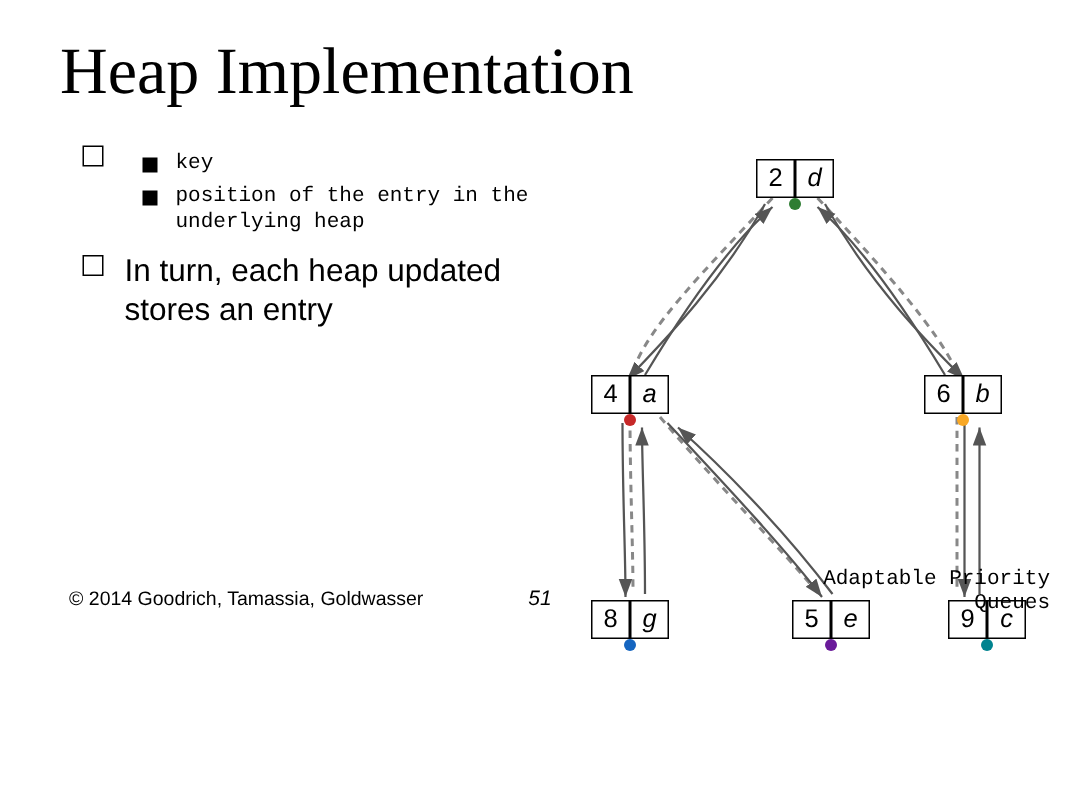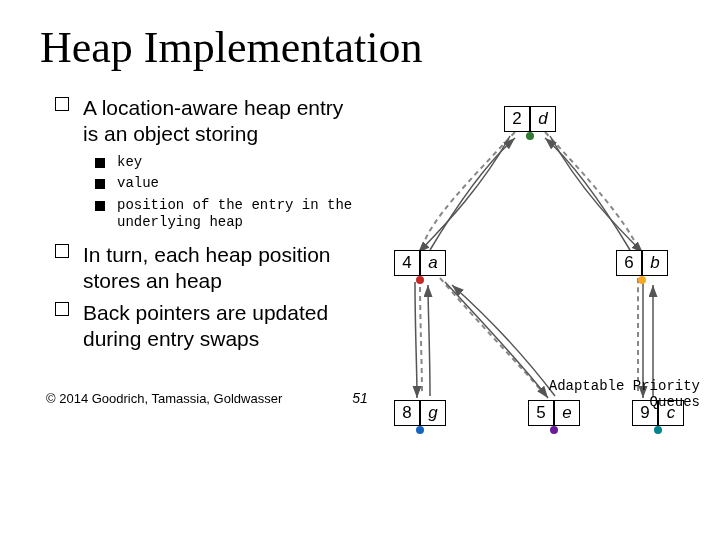--- a/index.html
+++ b/index.html
@@ -131,41 +131,32 @@
 </head>
 <body>
 
 <div class="slide">
 
   <div class="title">Heap Implementation</div>
 
   <div class="body">
     <div class="bul1">
       <span class="mark"></span>
-      <span>A location-aware heap entry is an object storing</span>
     </div>
     <div class="bul2">
       <span class="mark"></span>
       <span>key</span>
     </div>
     <div class="bul2">
       <span class="mark"></span>
-      <span>value</span>
-    </div>
-    <div class="bul2">
-      <span class="mark"></span>
       <span>position of the entry in the underlying heap</span>
     </div>
     <div class="bul1" style="margin-top:10px">
       <span class="mark"></span>
-      <span>In turn, each heap position stores an heap</span>
-    </div>
-    <div class="bul1">
-      <span class="mark"></span>
-      <span>Back pointers are updated during entry swaps</span>
+      <span>In turn, each heap updated stores an entry</span>
     </div>
   </div>
 
   <div class="diagram">
     <svg class="dsvg">
       <defs>
         <marker id="arr" markerWidth="10" markerHeight="10" refX="8" refY="3" orient="auto">
           <path d="M0,0 L8,3 L0,6 Z" fill="#555"></path>
         </marker>
       </defs>

